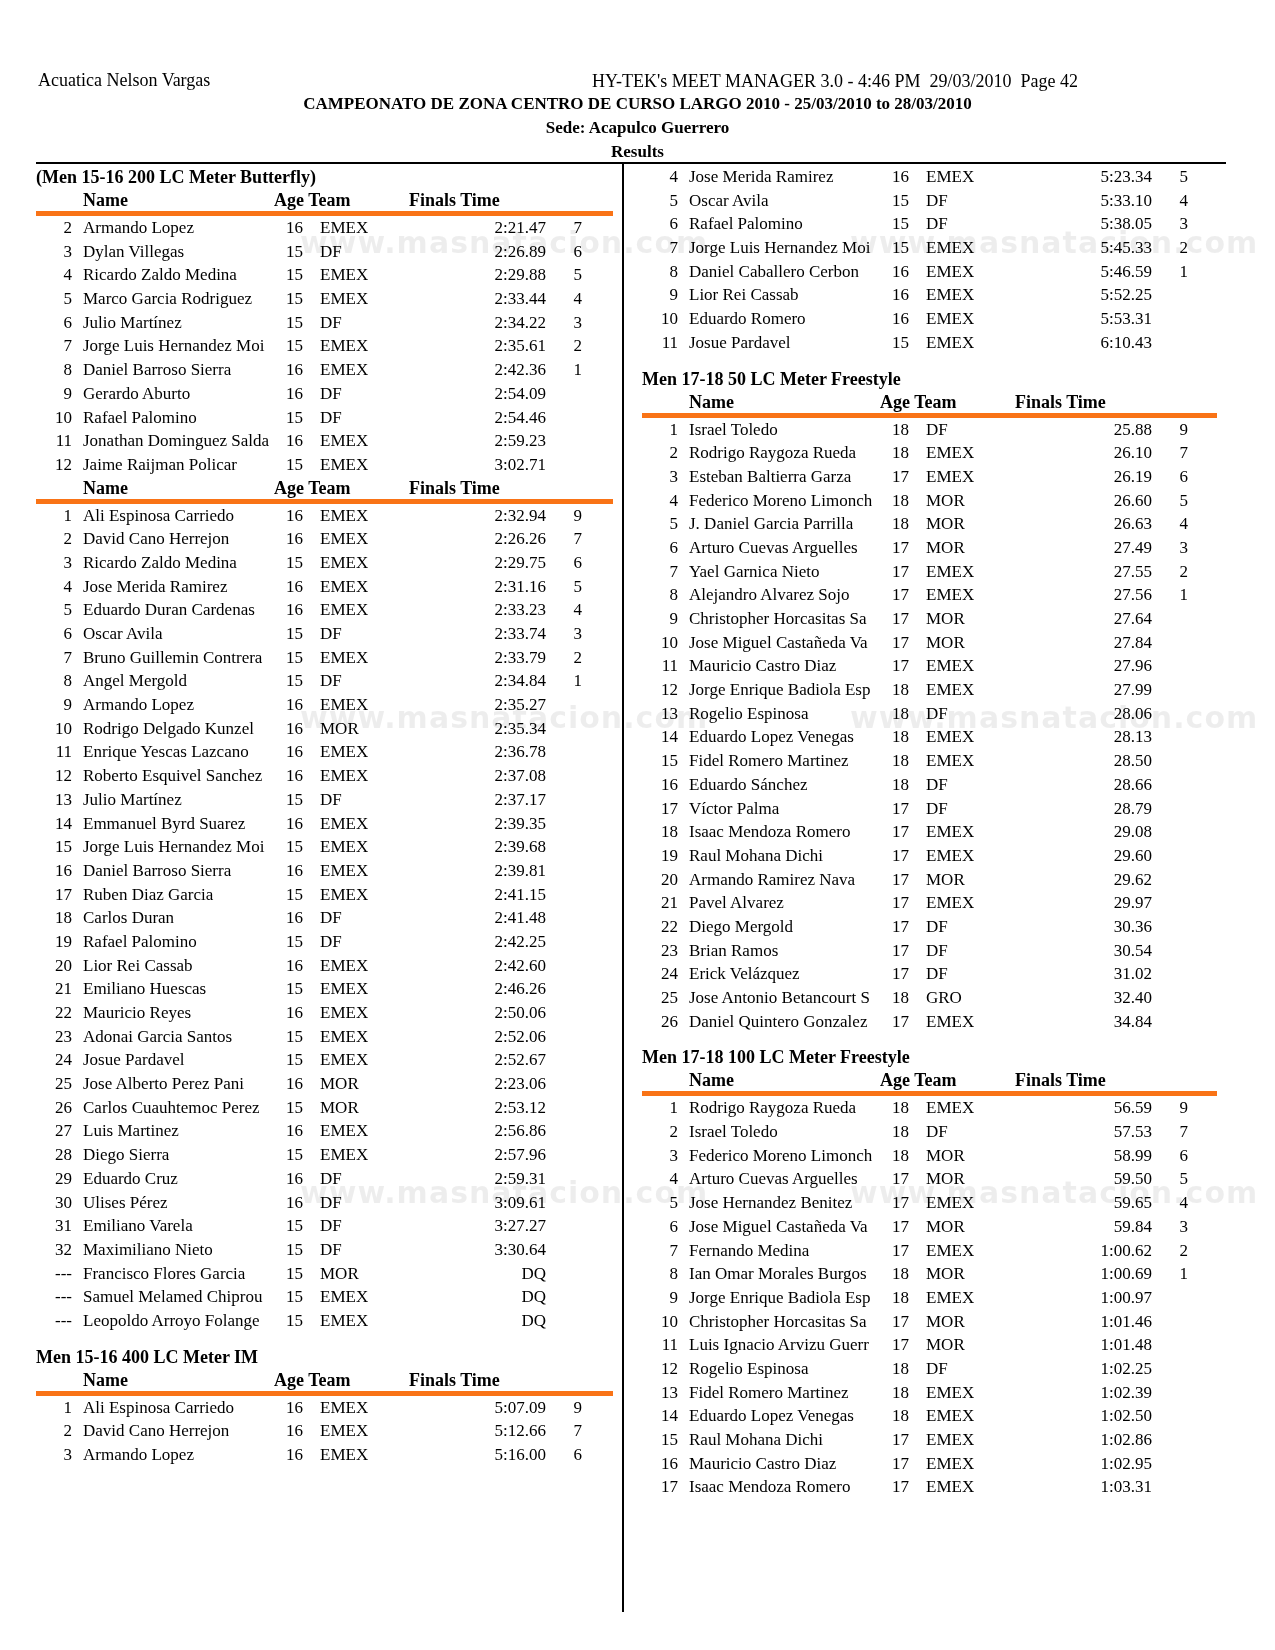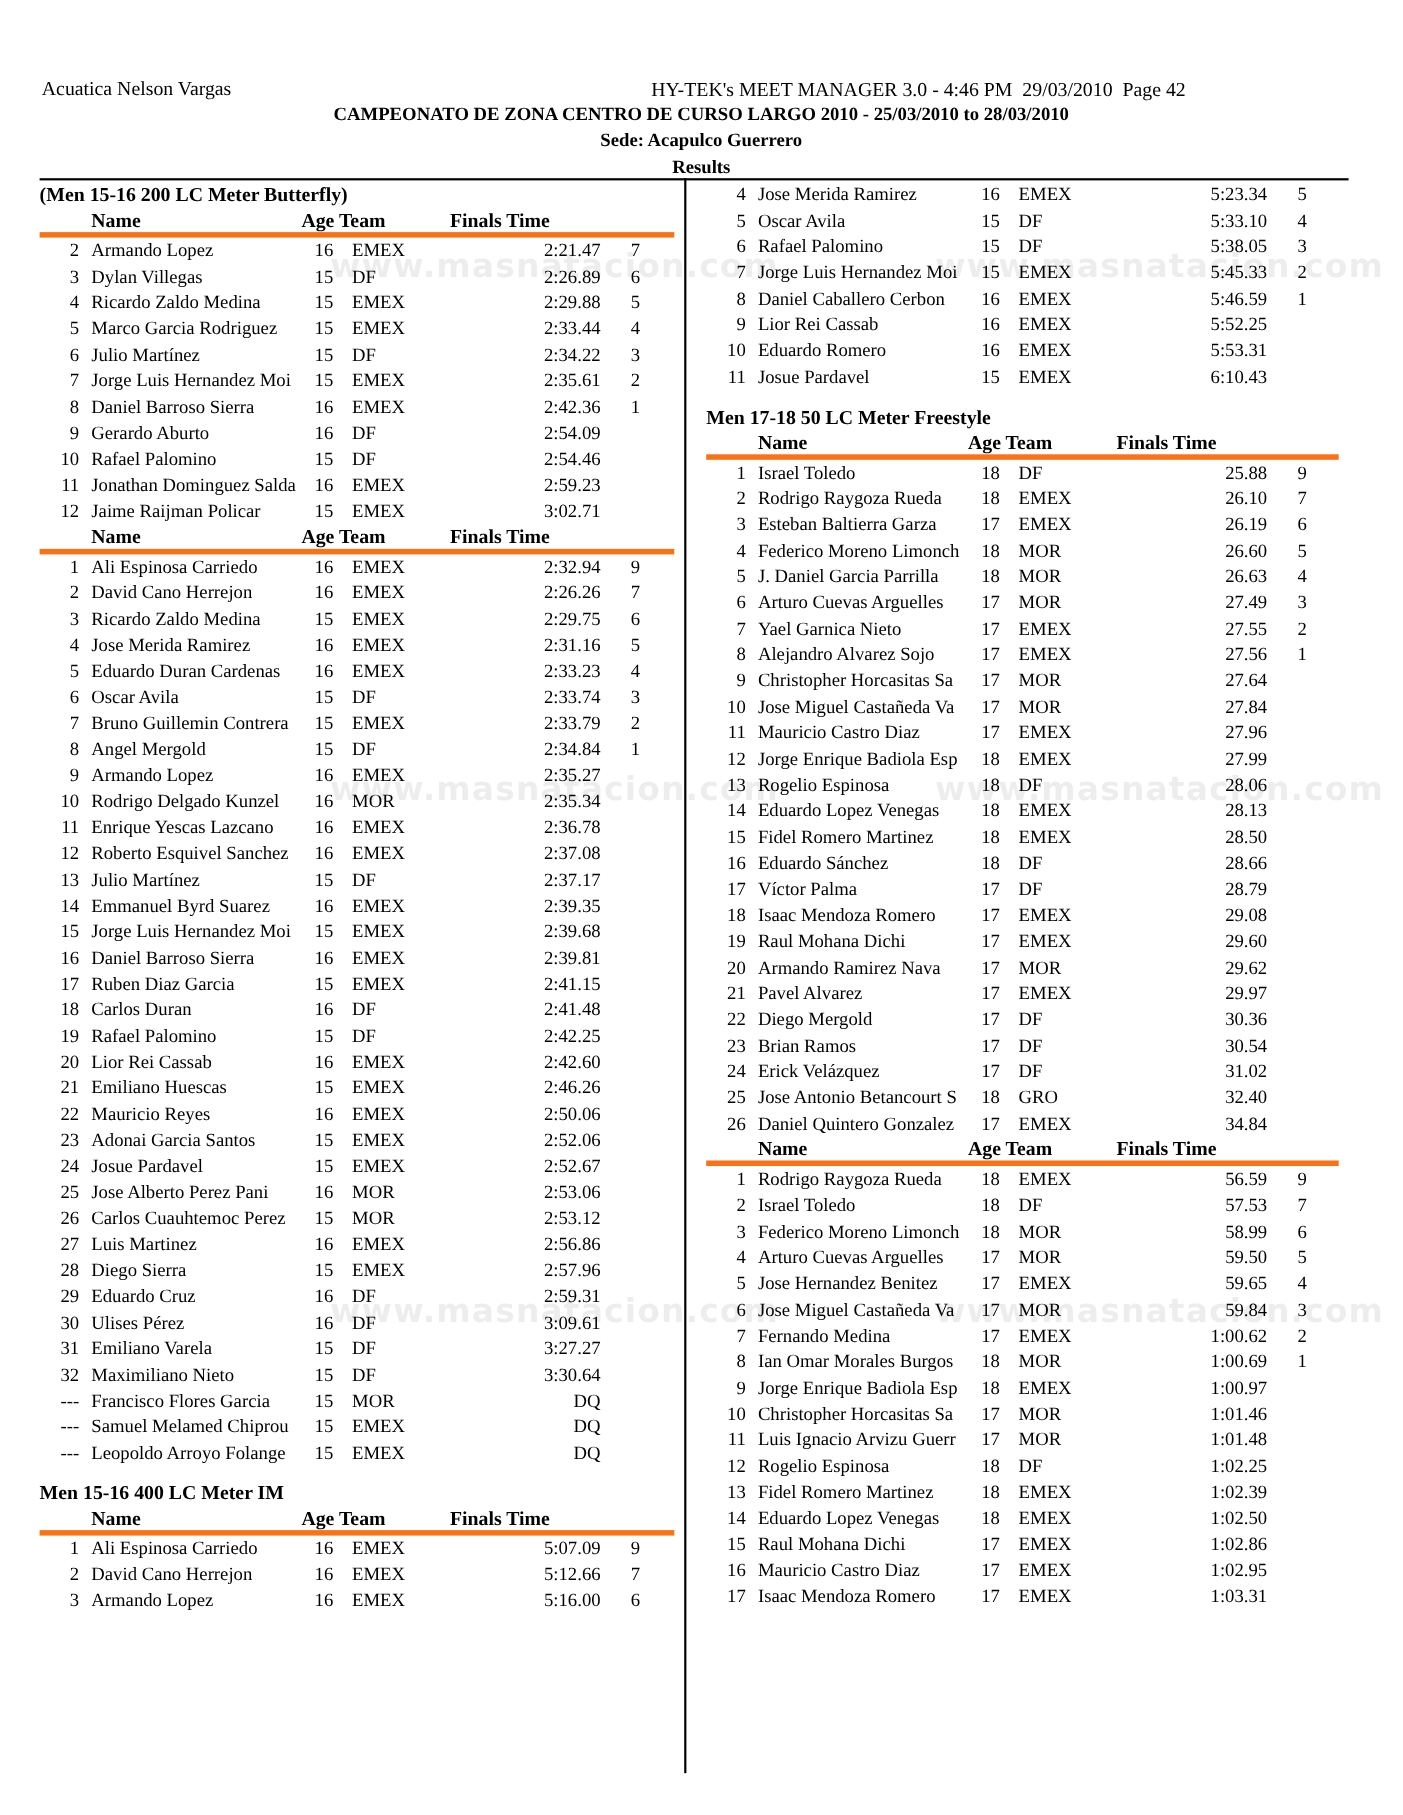--- a/index.html
+++ b/index.html
@@ -336,21 +336,21 @@
       <span class="c-age">15</span>
       <span class="c-team">EMEX</span>
       <span class="c-time">2:52.67</span>
       <span class="c-pts"></span>
     </div>
     <div class="row">
       <span class="c-place">25</span>
       <span class="c-name">Jose Alberto Perez Pani</span>
       <span class="c-age">16</span>
       <span class="c-team">MOR</span>
-      <span class="c-time">2:53.06</span>
+      <span class="c-time">2:23.06</span>
       <span class="c-pts"></span>
     </div>
     <div class="row">
       <span class="c-place">26</span>
       <span class="c-name">Carlos Cuauhtemoc Perez</span>
       <span class="c-age">15</span>
       <span class="c-team">MOR</span>
       <span class="c-time">2:53.12</span>
       <span class="c-pts"></span>
     </div>
@@ -729,20 +729,21 @@
       <span class="c-pts"></span>
     </div>
     <div class="row">
       <span class="c-place">26</span>
       <span class="c-name">Daniel Quintero Gonzalez</span>
       <span class="c-age">17</span>
       <span class="c-team">EMEX</span>
       <span class="c-time">34.84</span>
       <span class="c-pts"></span>
     </div>
+    <div class="event-title spaced">Men 17-18 100 LC Meter Freestyle</div>
     <div class="thead">
       <span class="h-name">Name</span>
       <span class="h-age">Age Team</span>
       <span class="h-time">Finals Time</span>
     </div>
     <div class="row">
       <span class="c-place">1</span>
       <span class="c-name">Rodrigo Raygoza Rueda</span>
       <span class="c-age">18</span>
       <span class="c-team">EMEX</span>

